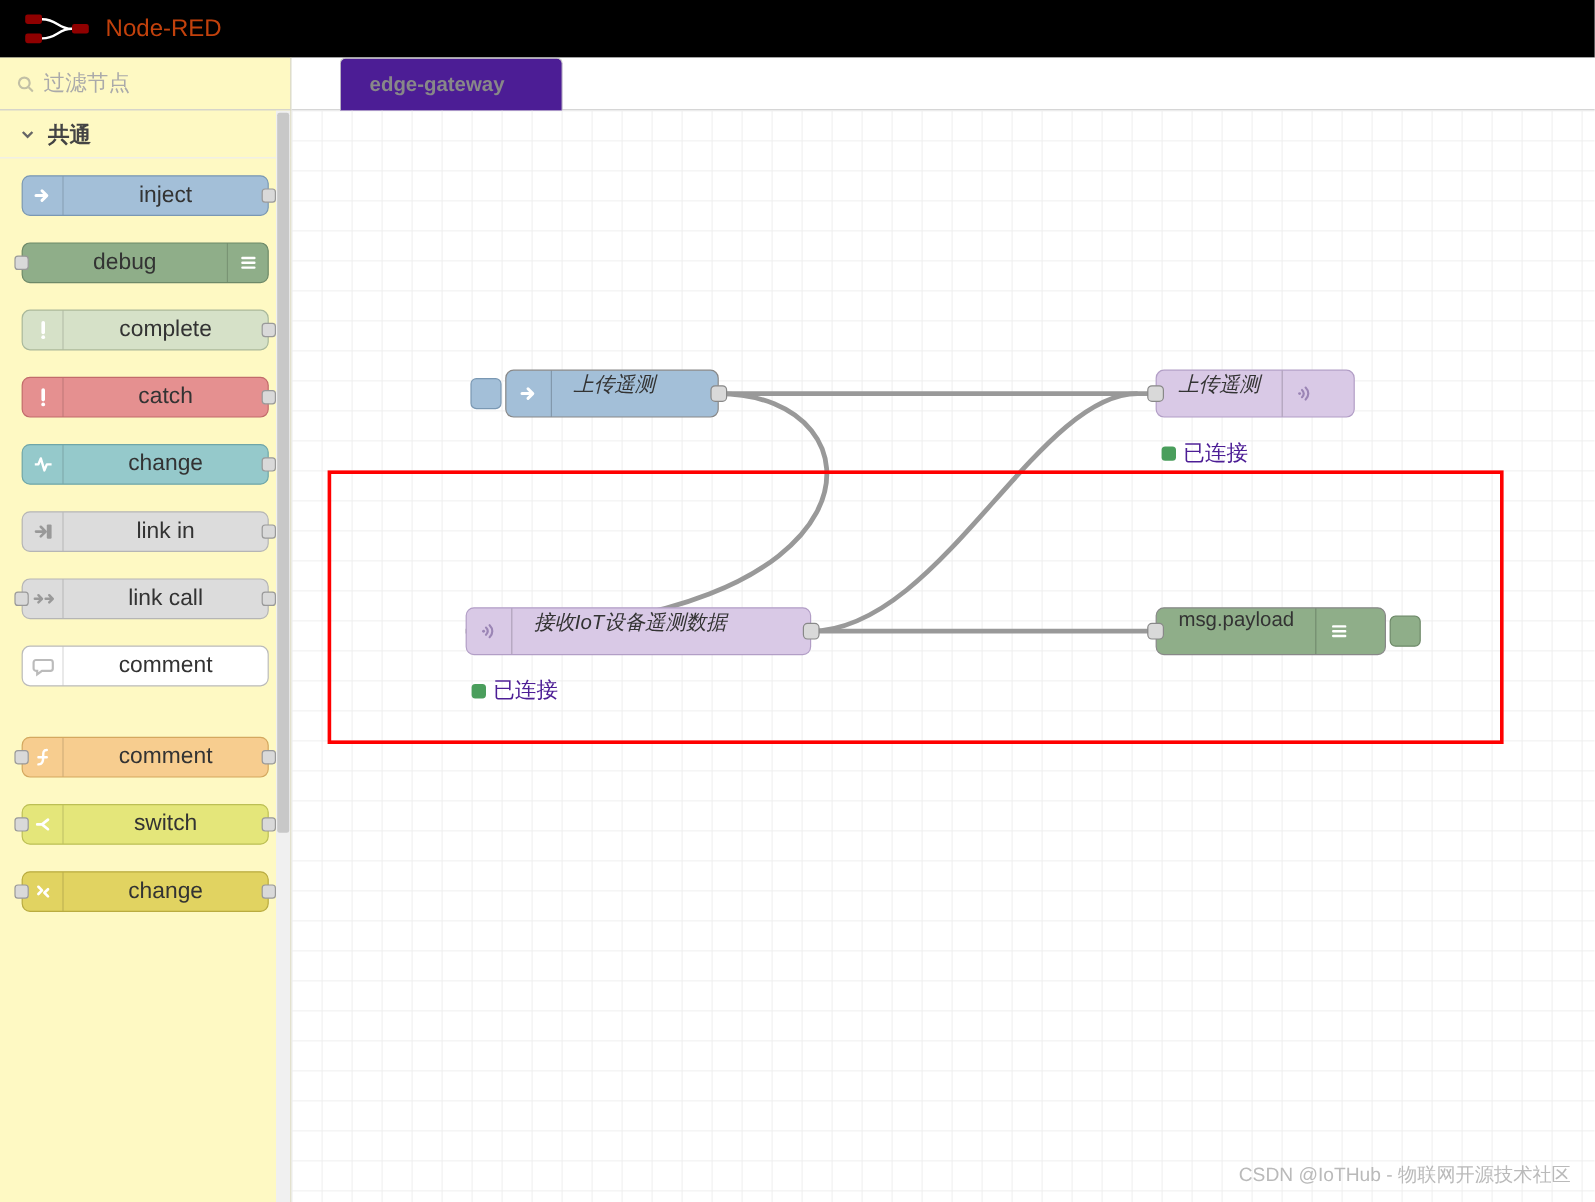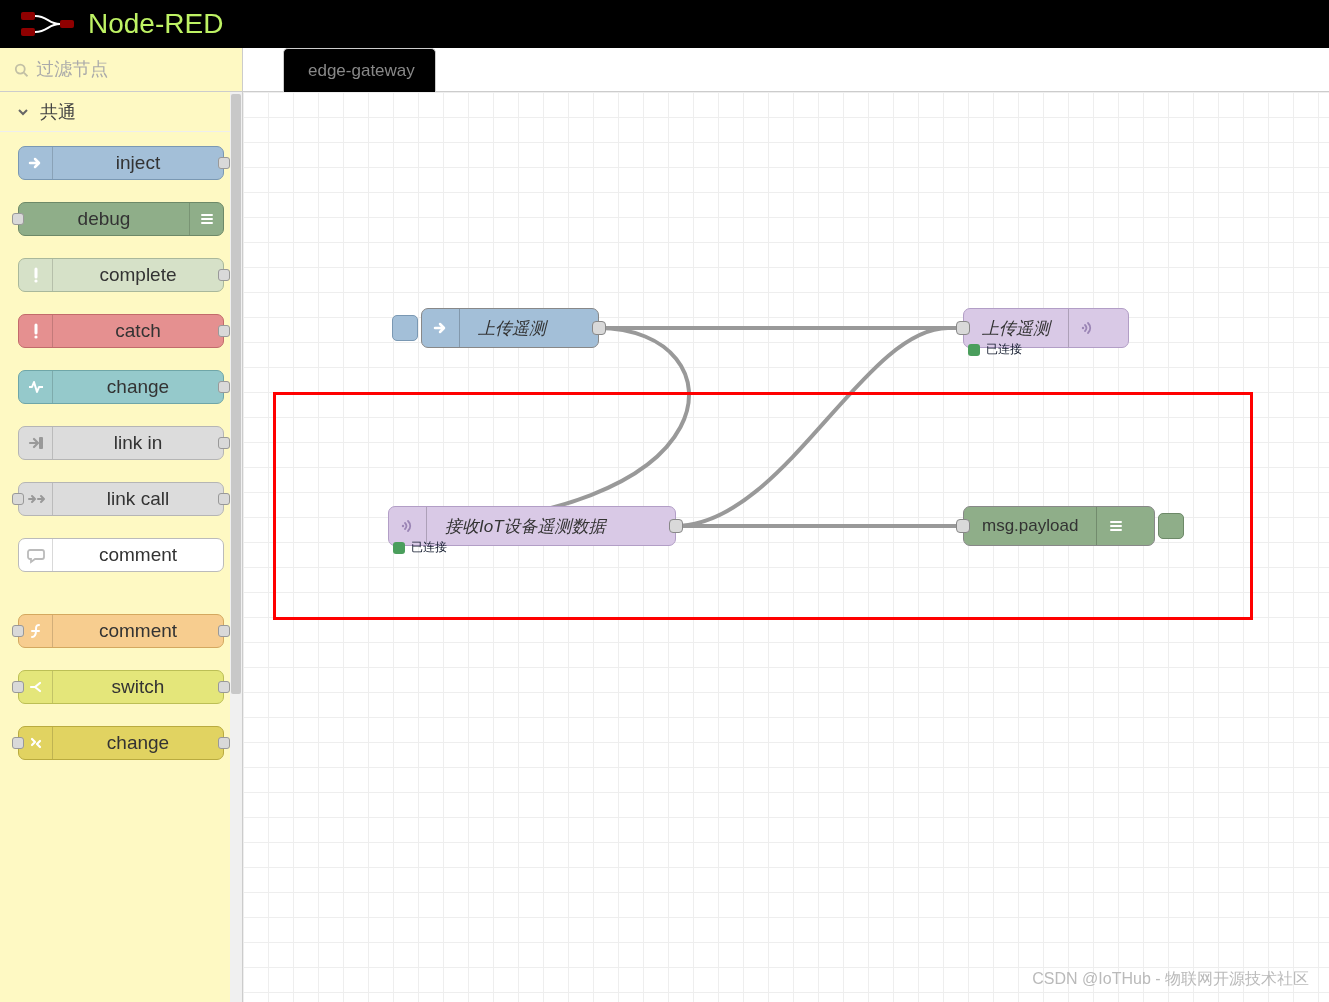--- a/index.html
+++ b/index.html
@@ -1,63 +1,63 @@
 <!DOCTYPE html>
 <html><head>
 <meta charset="utf-8">
 <style>
 *{box-sizing:border-box;margin:0;padding:0;font-family:"Helvetica Neue",Arial,sans-serif}
 body{width:1329px;height:1002px;overflow:hidden;background:#fff;position:relative}
 .header{height:48px;background:#000;display:flex;align-items:center;padding-left:20px}
 .logo-icon{width:56px;height:28px;margin-right:12px}
-.logo-text{color:#bef264;font-size:28px;font-weight:400}
+.logo-text{color:#c2410c;font-size:20px;font-weight:400}
 .main{display:flex;height:954px}
 .sidebar{width:243px;border-right:1px solid #ccc;display:flex;flex-direction:column;background:#fef9c3}
 .filter-box{height:44px;border-bottom:1px solid #ccc;display:flex;align-items:center;padding:0 14px}
 .filter-box .search-icon{width:16px;height:16px;margin-right:8px;opacity:.5}
 .filter-input{border:none;outline:none;font-size:18px;color:#333;width:100%;background:transparent}
 .filter-input::placeholder{color:#aaa}
 .palette{flex:1;overflow-y:auto;padding-bottom:10px;position:relative}
 .scrollbar-track{position:absolute;right:0;top:0;width:12px;height:100%;background:#f0f0f0}
 .scrollbar-thumb{position:absolute;right:1px;top:2px;width:10px;height:600px;background:#c8c8c8;border-radius:2px}
-.category-header{height:40px;display:flex;align-items:center;padding:0 16px;font-size:18px;font-weight:400;color:#444;cursor:pointer;border-bottom:1px solid #eee}
+.category-header{height:40px;display:flex;align-items:center;padding:0 16px;font-size:18px;font-weight:700;color:#444;cursor:pointer;border-bottom:1px solid #eee}
 .category-header .chev{width:14px;height:14px;margin-right:10px}
 .palette-nodes{padding:14px 18px 6px 18px}
 .palette-node{height:34px;border-radius:7px;border:1px solid #999;margin-bottom:22px;position:relative;display:flex;align-items:center;cursor:move;font-size:19px;color:#333}
 .pn-icon-box{width:34px;height:100%;display:flex;align-items:center;justify-content:center;border-right:1px solid rgba(0,0,0,.15)}
 .pn-icon-box.right{border-right:none;border-left:1px solid rgba(0,0,0,.15)}
 .pn-label{flex:1;text-align:center;padding:0 4px}
 .port{width:12px;height:12px;background:#d9d9d9;border:1px solid #999;border-radius:3px;position:absolute;top:50%;transform:translateY(-50%)}
 .port.left{left:-7px}.port.right{right:-7px}
 .c-blue{background:#a3bfd8;border-color:#7a98b3}
 .c-green{background:#8fae89;border-color:#6d8968}
 .c-grey{background:#d6e1c8;border-color:#a9b89b}
 .c-red{background:#e59090;border-color:#c26b6b}
 .c-teal{background:#95c9cb;border-color:#6fa6a8}
 .c-lgrey{background:#dcdcdc;border-color:#b5b5b5}
 .c-white{background:#fff;border-color:#bbb}
 .c-orange{background:#f7cd8f;border-color:#d4a85f}
 .c-yellow{background:#e4e67a;border-color:#bcbf55}
 .c-ylw2{background:#e1d361;border-color:#b9ab3f}
 .workspace{flex:1;position:relative;background:#fff}
 .tabs-bar{height:44px;border-bottom:1px solid #ccc;padding-left:40px;display:flex;align-items:flex-end}
-.tab{height:44px;padding:0 20px 0 24px;border:1px solid #ccc;border-bottom:none;background:#000000;display:flex;align-items:center;font-size:17px;font-weight:400;color:#888;border-radius:5px 5px 0 0;margin-bottom:-1px}
+.tab{height:44px;padding:0 48px 0 24px;border:1px solid #ccc;border-bottom:none;background:#4c1d95;display:flex;align-items:center;font-size:17px;font-weight:700;color:#888;border-radius:5px 5px 0 0;margin-bottom:-1px}
 .canvas{position:absolute;left:0;right:0;top:44px;bottom:0;overflow:hidden}
 .grid{position:absolute;inset:0;background-image:linear-gradient(#eee 1px,transparent 1px),linear-gradient(90deg,#eee 1px,transparent 1px);background-size:25px 25px}
-.flow-node{position:absolute;height:40px;border-radius:7px;border:1px solid #888;display:flex;align-items:center;font-size:17px;font-style:italic;color:#333}
+.flow-node{position:absolute;height:40px;border-radius:7px;border:1px solid #888;display:flex;font-size:17px;font-style:italic;color:#333}
 .fn-icon{width:38px;height:100%;display:flex;align-items:center;justify-content:center;border-right:1px solid rgba(0,0,0,.2)}
 .fn-icon.right{border-right:none;border-left:1px solid rgba(0,0,0,.2)}
 .fn-label{padding:0 18px;white-space:nowrap}
 .fport{width:14px;height:14px;background:#d9d9d9;border:1px solid #888;border-radius:4px;position:absolute;top:50%;transform:translateY(-50%)}
 .fport.left{left:-8px}.fport.right{right:-8px}
 .btn-port{width:26px;height:26px;background:#a3bfd8;border:1px solid #7a98b3;border-radius:5px;position:absolute;top:50%;transform:translateY(-50%)}
 .btn-port.left{left:-30px}.btn-port.right{right:-30px}
 .btn-port.green{background:#8fae89;border-color:#6d8968}
 .status-dot{width:12px;height:12px;border-radius:3px;background:#4a9e5c;display:inline-block;margin-right:6px;vertical-align:middle}
-.status-label{position:absolute;top:32px;font-size:12px;color:#0f172a;font-style:normal}
+.status-label{position:absolute;top:56px;font-size:18px;color:#4c1d95;font-style:normal}
 .wire{position:absolute;pointer-events:none;overflow:visible}
 .wire path{stroke:#999;stroke-width:4;fill:none}
 .highlight-box{position:absolute;border:3px solid red}
 .watermark{position:absolute;bottom:12px;right:20px;color:#bababa;font-size:16px}
 svg{display:block}
 </style>
 </head>
 <body>
 
 <svg width="0" height="0" style="position:absolute">

